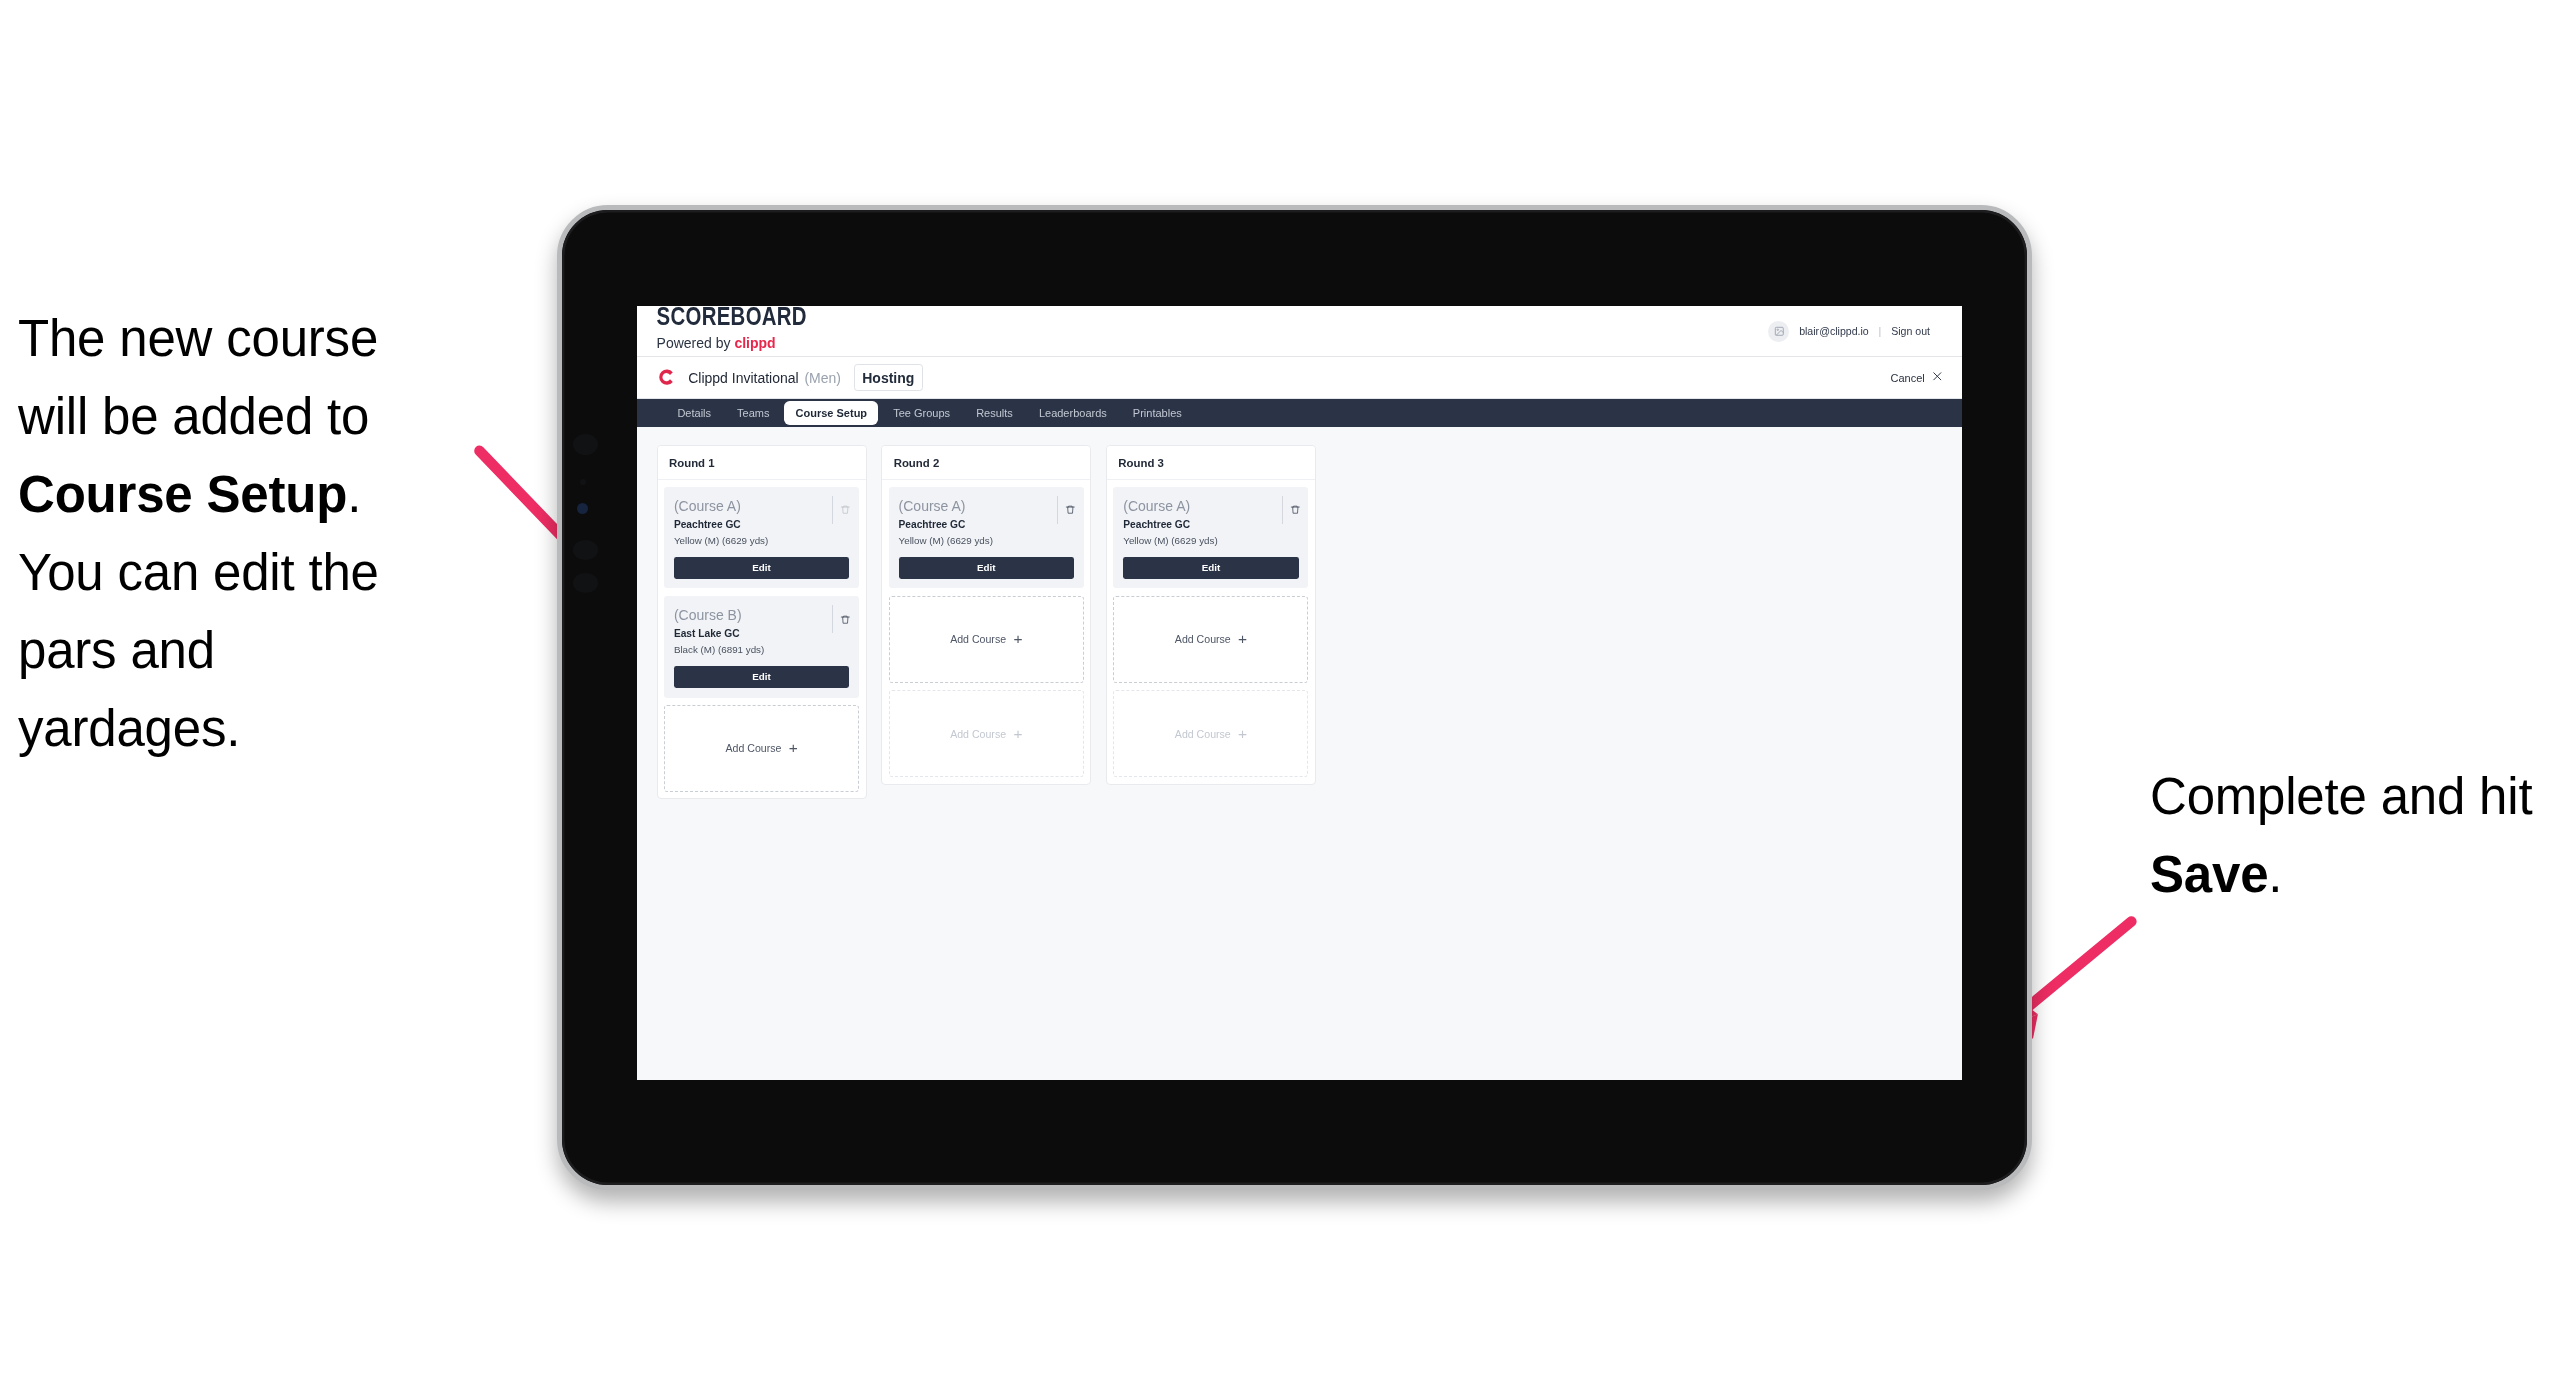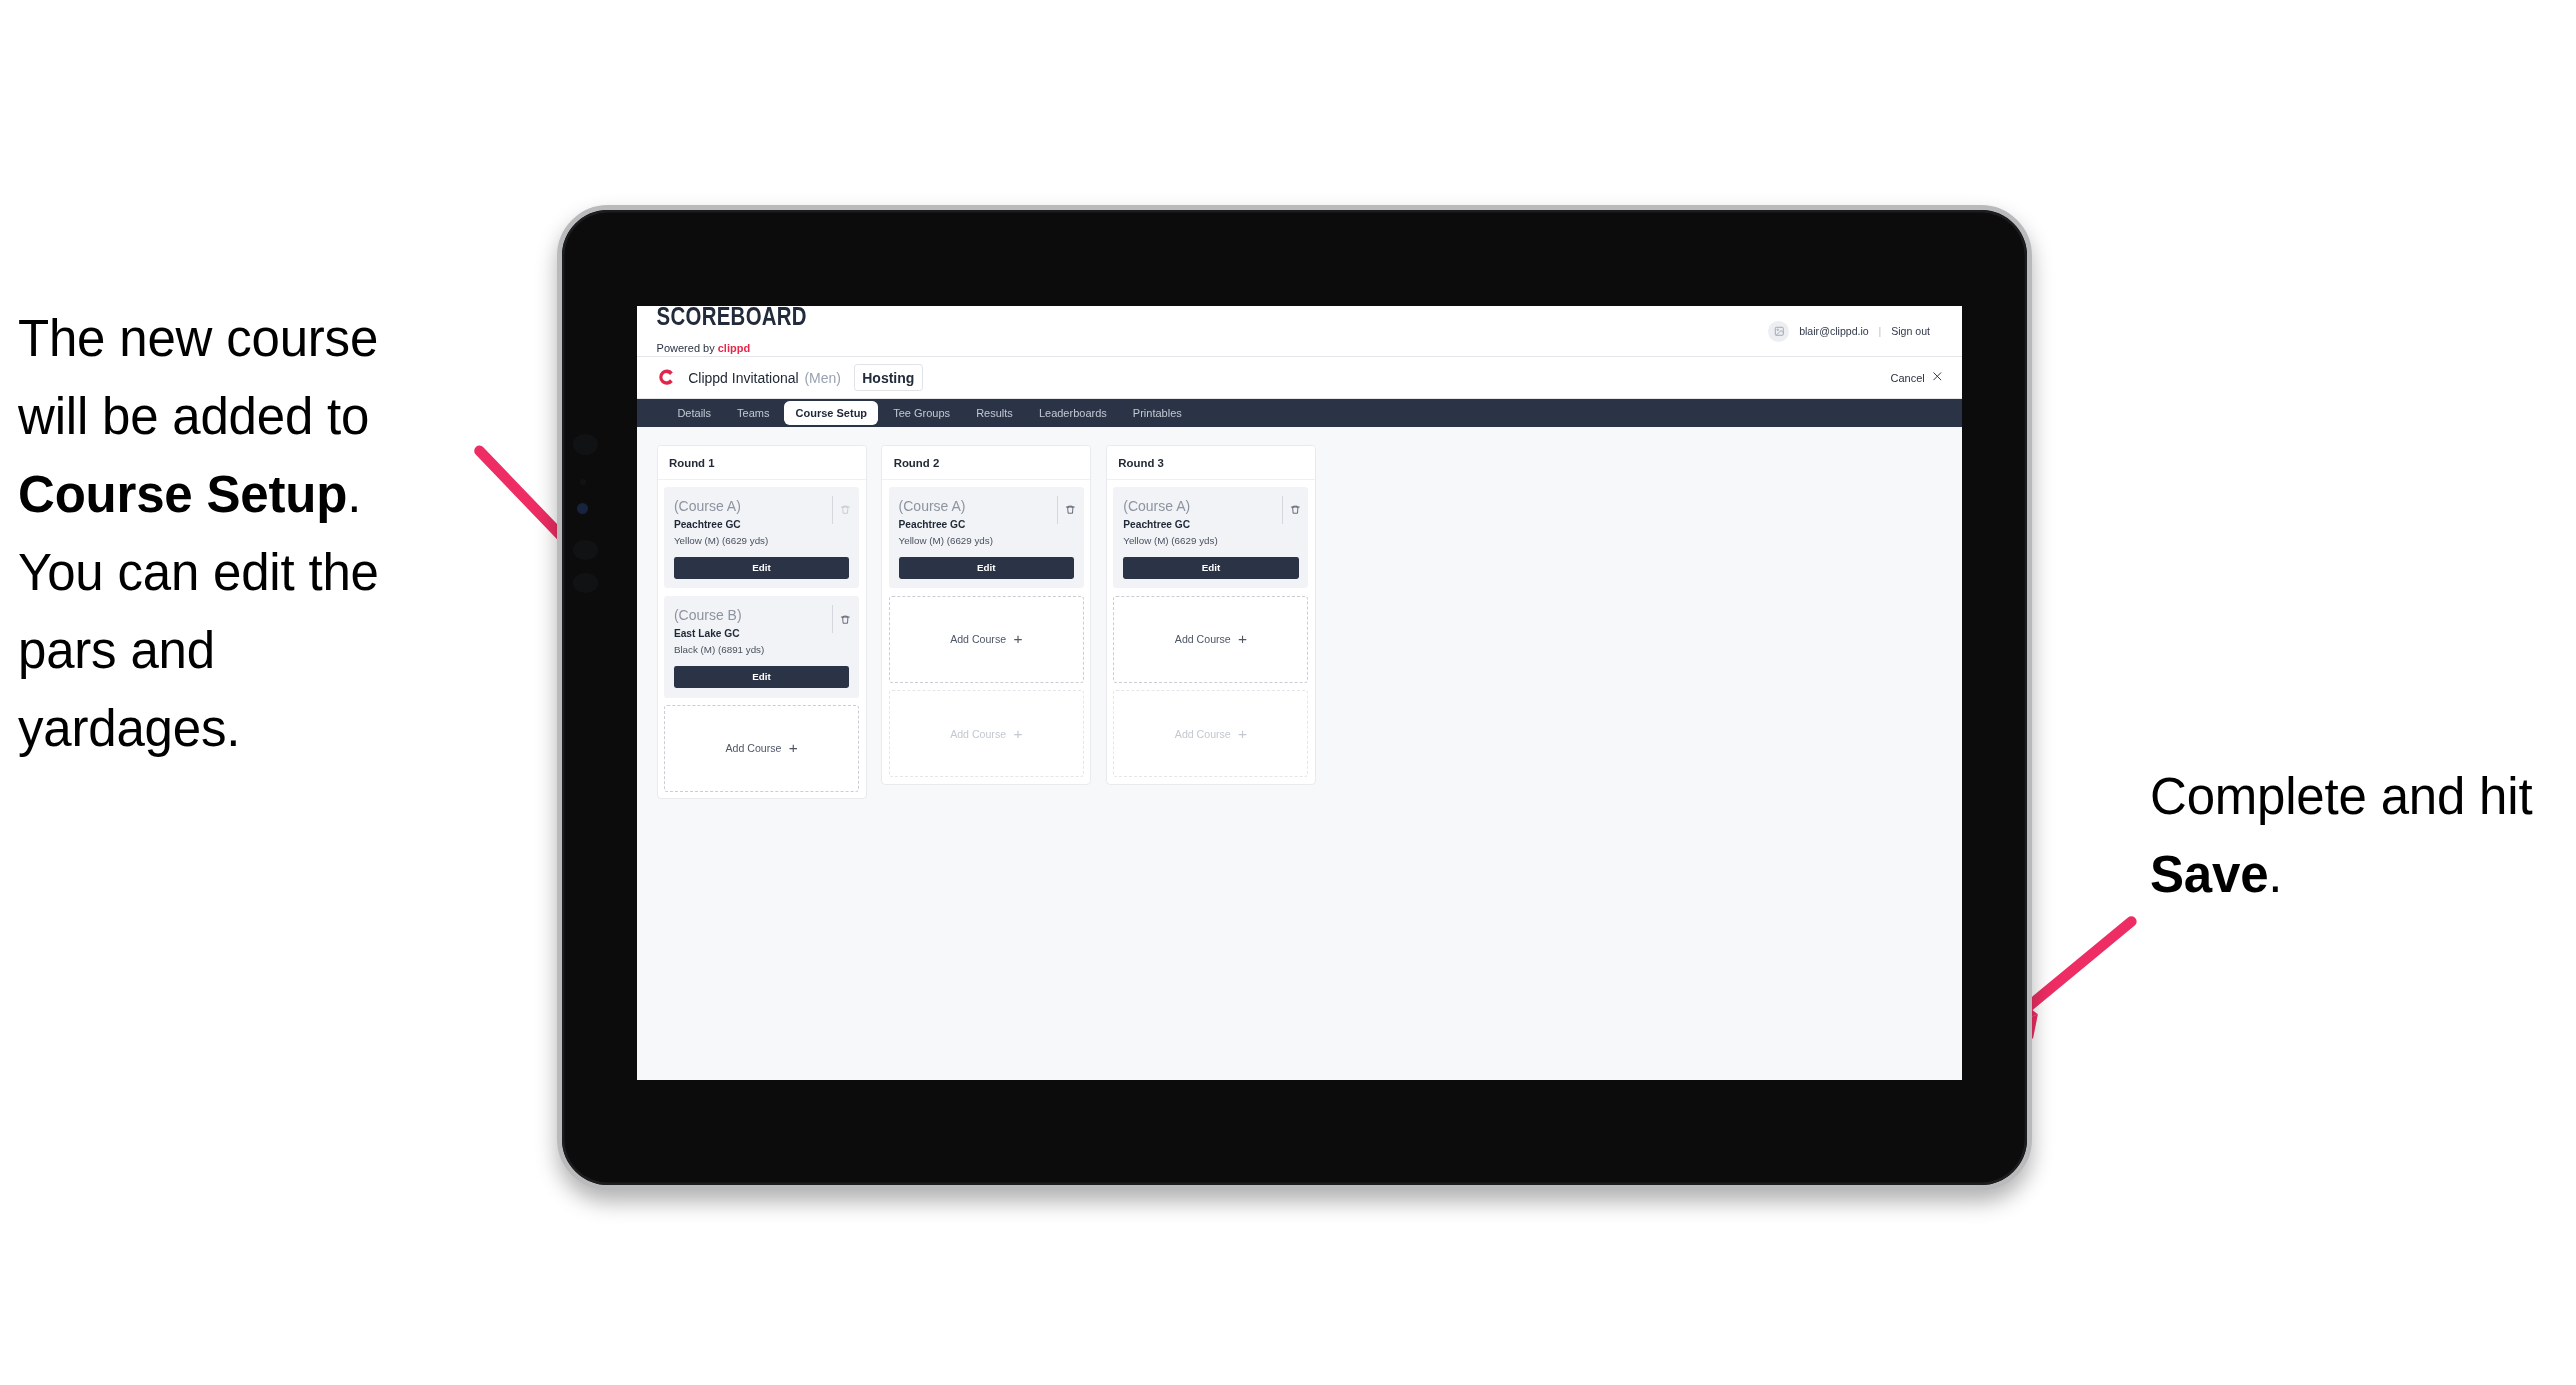--- a/index.html
+++ b/index.html
@@ -71,21 +71,21 @@
     display:flex; flex-direction:column; justify-content:flex-start;
     padding: 0 21px 0 19.6px; min-width:160px;
   }
   .brand-title {
     font-size:20.4px; font-weight:700; letter-spacing:0.3px;
     color:#212b3b;
     transform: scaleY(1.22);
     transform-origin: left center;
     font-family:"Liberation Sans", sans-serif;
   }
-  .brand-sub { font-size:11px; color:#2b3442; margin-top:13px; }
+  .brand-sub { font-size:14px; color:#2b3442; margin-top:6px; }
   .brand-sub .clippd { color:#e8274b; font-weight:700; }
 
   .navtabs { display:flex; align-items:stretch; }
   .navtab {
     display:flex; align-items:center; padding:0 18px;
     font-size:11.8px; color:#3a4353; letter-spacing:0.4px;
     border-left:0.8px solid #eceef1;
     position:relative; cursor:pointer;
   }
   .navtab:last-child { border-right:0.8px solid #eceef1; }

